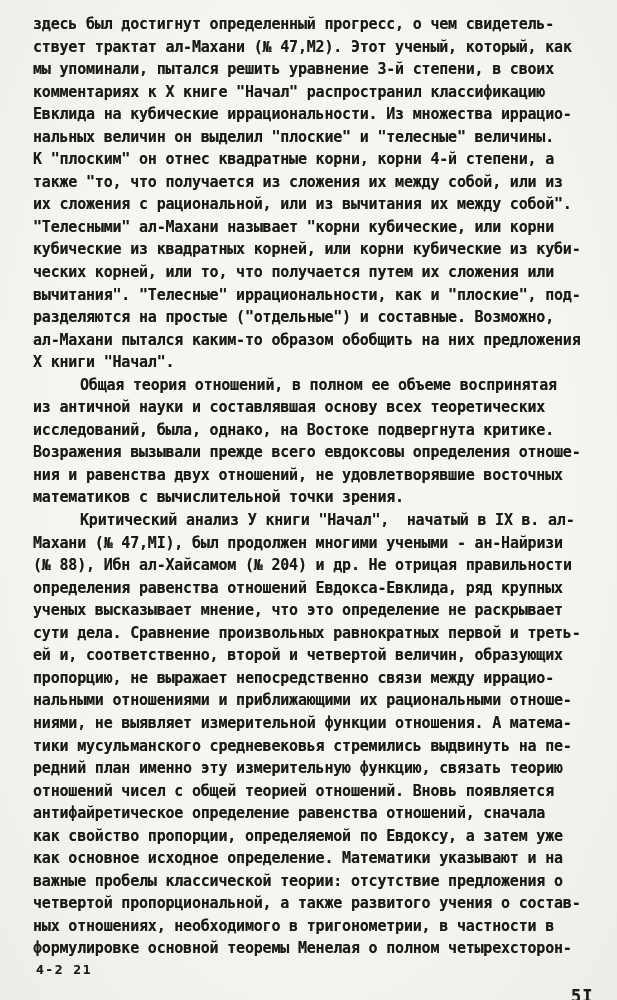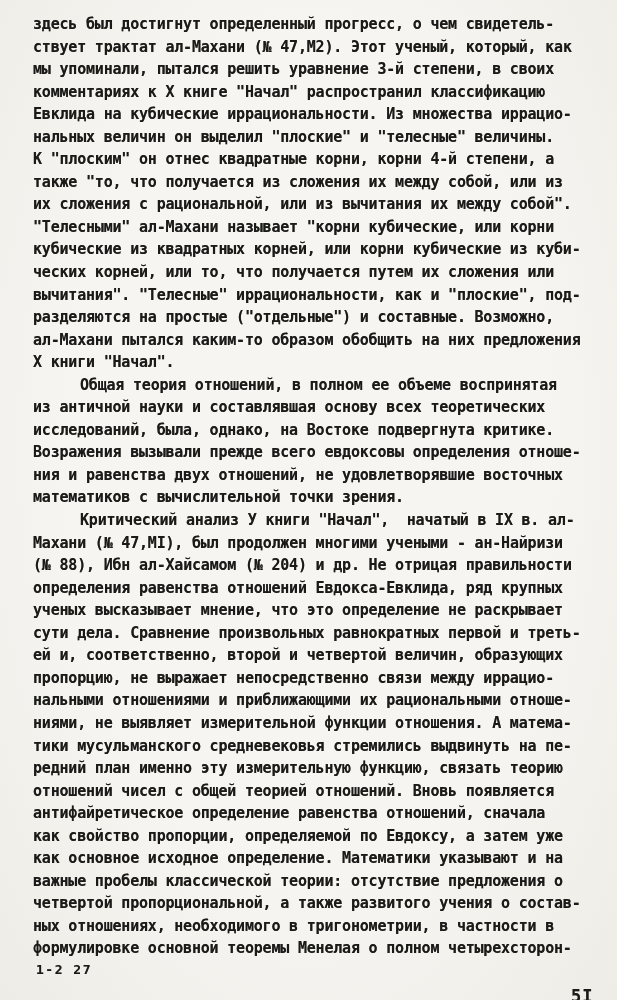--- a/index.html
+++ b/index.html
@@ -37,15 +37,15 @@
     position:absolute;left:571px;top:986px;
     font-size:17px;font-weight:bold;letter-spacing:1px;
     text-shadow:0 0 0.5px rgba(20,20,20,0.55);
   }
 </style>
 </head>
 <body>
 
 <div class="page">
   <div class="text-block"><div class="paragraph"><div class="line"><span class="">здесь был достигнут определенный прогресс, о чем свидетель-</span></div><div class="line"><span class="">ствует трактат ал-Махани (№ </span><span class="u">47</span><span class="">,</span><span class="u">М2</span><span class="">). Этот ученый, который, как</span></div><div class="line"><span class="">мы упоминали, пытался решить уравнение 3-й степени, в своих</span></div><div class="line"><span class="">комментариях к X книге "Начал" распространил классификацию</span></div><div class="line"><span class="">Евклида на кубические иррациональности. Из множества иррацио-</span></div><div class="line"><span class="">нальных величин он выделил "плоские" и "телесные" величины.</span></div><div class="line"><span class="">К "плоским" он отнес квадратные корни, корни 4-й степени, а</span></div><div class="line"><span class="">также "то, что получается из сложения их между собой, или из</span></div><div class="line"><span class="">их сложения с рациональной, или из вычитания их между собой".</span></div><div class="line"><span class="">"Телесными" ал-Махани называет "корни кубические, или корни</span></div><div class="line"><span class="">кубические из квадратных корней, или корни кубические из куби-</span></div><div class="line"><span class="">ческих корней, или то, что получается путем их сложения или</span></div><div class="line"><span class="">вычитания". "Телесные" иррациональности, как и "плоские", под-</span></div><div class="line"><span class="">разделяются на простые ("отдельные") и составные. Возможно,</span></div><div class="line"><span class="">ал-Махани пытался каким-то образом обобщить на них предложения</span></div><div class="line"><span class="">Х книги "Начал".</span></div></div><div class="paragraph"><div class="line indent"><span class="">Общая теория отношений, в полном ее объеме воспринятая</span></div><div class="line"><span class="">из античной науки и составлявшая основу всех теоретических</span></div><div class="line"><span class="">исследований, была, однако, на Востоке подвергнута критике.</span></div><div class="line"><span class="">Возражения вызывали прежде всего евдоксовы определения отноше-</span></div><div class="line"><span class="">ния и равенства двух отношений, не удовлетворявшие восточных</span></div><div class="line"><span class="">математиков с вычислительной точки зрения.</span></div></div><div class="paragraph"><div class="line indent"><span class="">Критический анализ У книги "Начал",  начатый в IX в. ал-</span></div><div class="line"><span class="">Махани (№ </span><span class="u">47</span><span class="">,</span><span class="u">МI</span><span class="">), был продолжен многими учеными - ан-Найризи</span></div><div class="line"><span class="">(№ </span><span class="u">88</span><span class="">), Ибн ал-Хайсамом (№ </span><span class="u">204</span><span class="">) и др. Не отрицая правильности</span></div><div class="line"><span class="">определения равенства отношений Евдокса-Евклида, ряд крупных</span></div><div class="line"><span class="">ученых высказывает мнение, что это определение не раскрывает</span></div><div class="line"><span class="">сути дела. Сравнение произвольных равнократных первой и треть-</span></div><div class="line"><span class="">ей и, соответственно, второй и четвертой величин, образующих</span></div><div class="line"><span class="">пропорцию, не выражает непосредственно связи между иррацио-</span></div><div class="line"><span class="">нальными отношениями и приближающими их рациональными отноше-</span></div><div class="line"><span class="">ниями, не выявляет измерительной функции отношения. А матема-</span></div><div class="line"><span class="">тики мусульманского средневековья стремились выдвинуть на пе-</span></div><div class="line"><span class="">редний план именно эту измерительную функцию, связать теорию</span></div><div class="line"><span class="">отношений чисел с общей теорией отношений. Вновь появляется</span></div><div class="line"><span class="">антифайретическое определение равенства отношений, сначала</span></div><div class="line"><span class="">как свойство пропорции, определяемой по Евдоксу, а затем уже</span></div><div class="line"><span class="">как основное исходное определение. Математики указывают и на</span></div><div class="line"><span class="">важные пробелы классической теории: отсутствие предложения о</span></div><div class="line"><span class="">четвертой пропорциональной, а также развитого учения о состав-</span></div><div class="line"><span class="">ных отношениях, необходимого в тригонометрии, в частности в</span></div><div class="line"><span class="">формулировке основной теоремы Менелая о полном четырехсторон-</span></div></div></div>
-  <div class="footer-left">1-2 27</div>
+  <div class="footer-left">4-2 21</div>
   <div class="page-number">5I</div>
 </div>
 
 </body></html>

